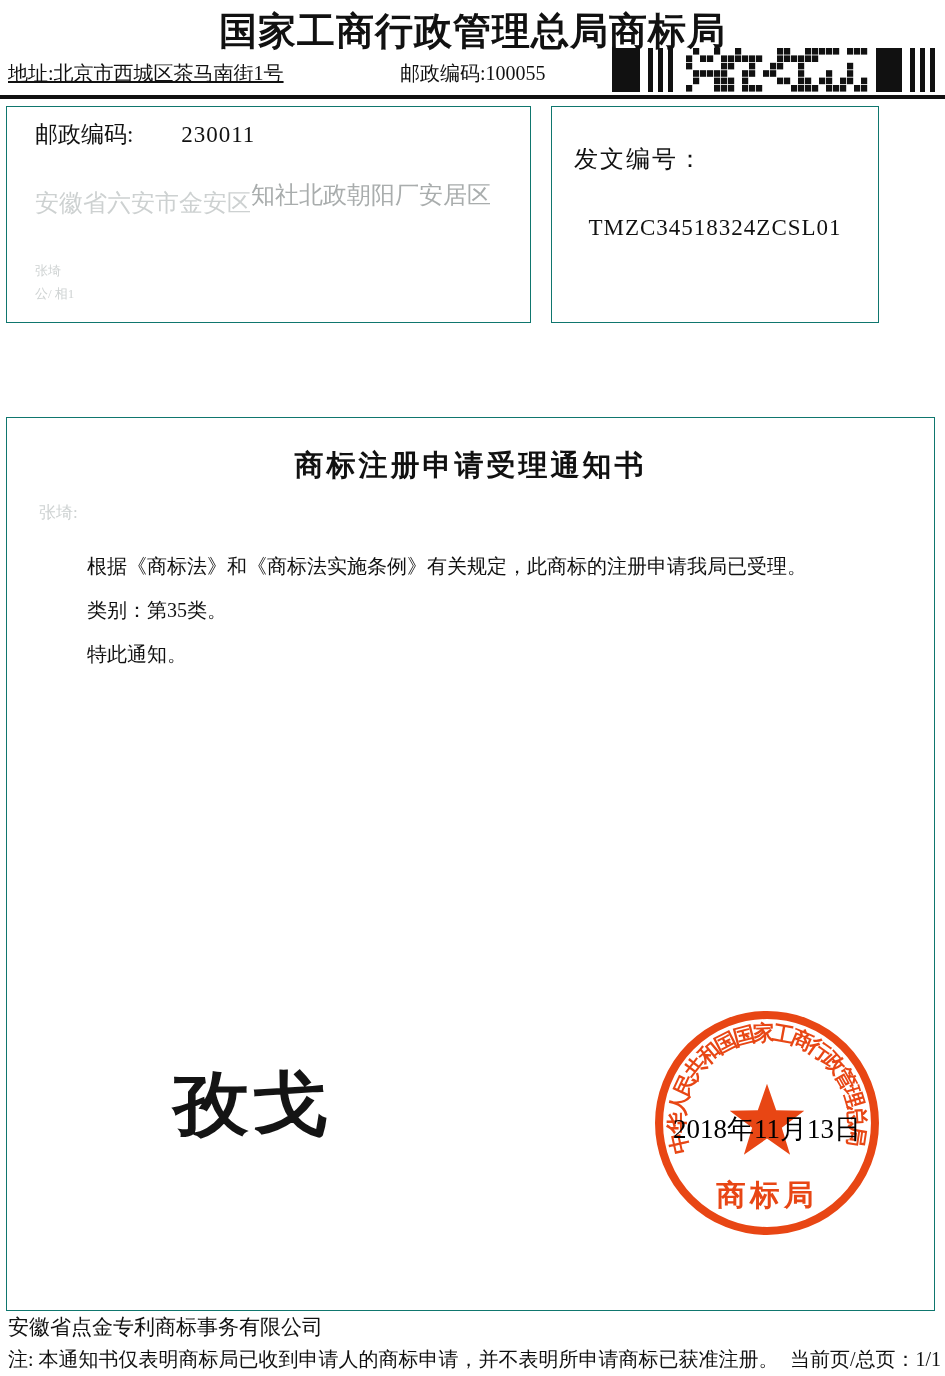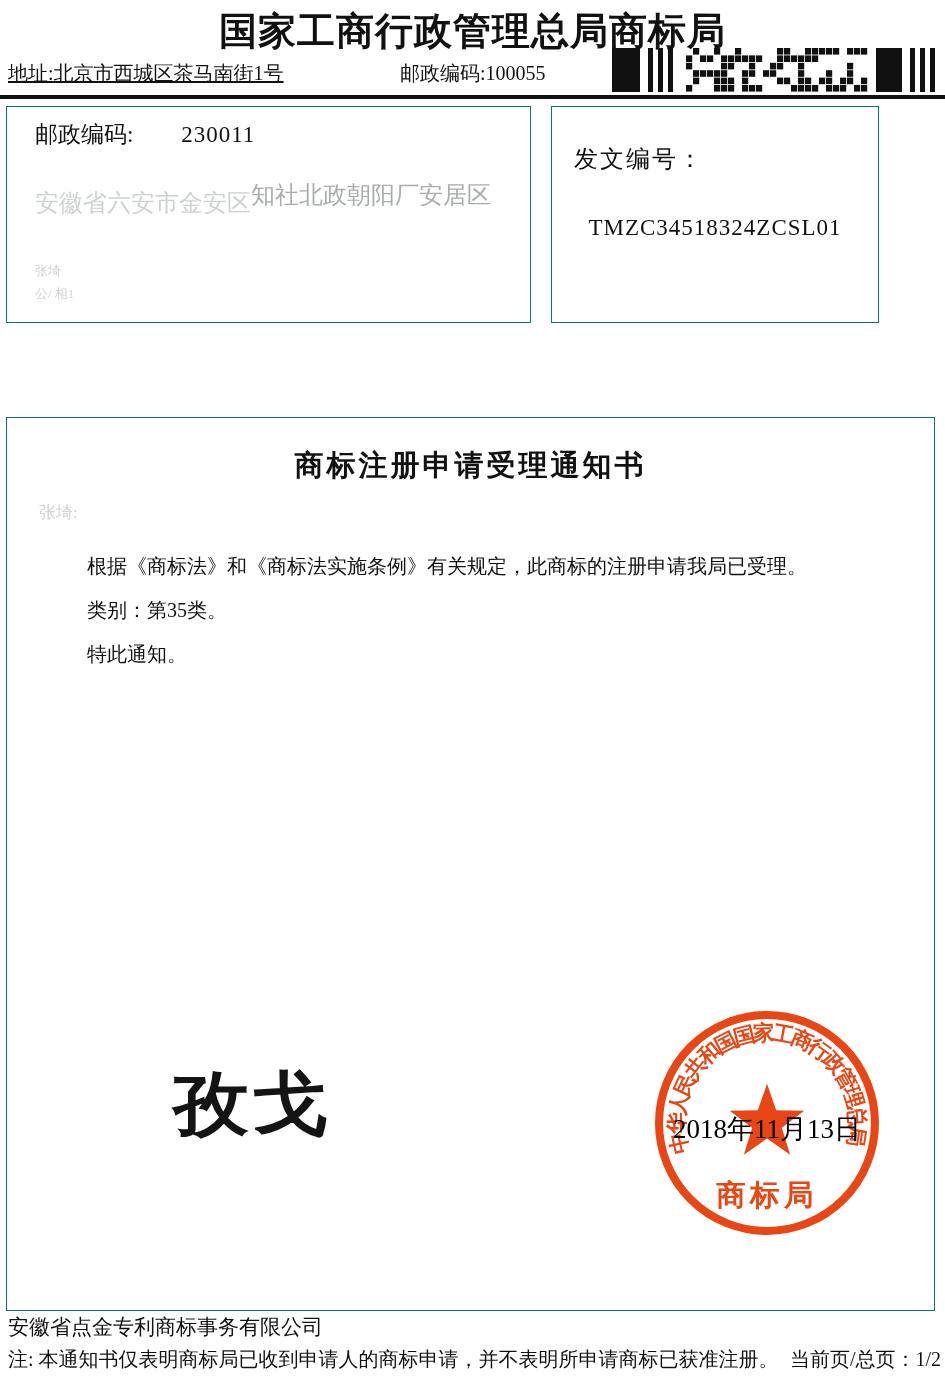--- a/index.html
+++ b/index.html
@@ -208,15 +208,15 @@
         </text>
         <polygon fill="#e84614" points="130,86 140.3,115.8 171.8,116.4 146.6,135.4 155.9,165.6 130,147.5 104.1,165.6 113.4,135.4 88.2,116.4 119.7,115.8"></polygon>
         <text x="130" y="222" text-anchor="middle" class="seal-bottom">商标局</text>
       </svg>
     </div>
     <div class="seal-date">2018年11月13日</div>
   </div>
 
   <div class="agency">安徽省点金专利商标事务有限公司</div>
   <div class="footer-note">注: 本通知书仅表明商标局已收到申请人的商标申请，并不表明所申请商标已获准注册。</div>
-  <div class="page-info">当前页/总页：1/2</div>
+  <div class="page-info">当前页/总页：1/1</div>
 
 </div>
 
 </body></html>

